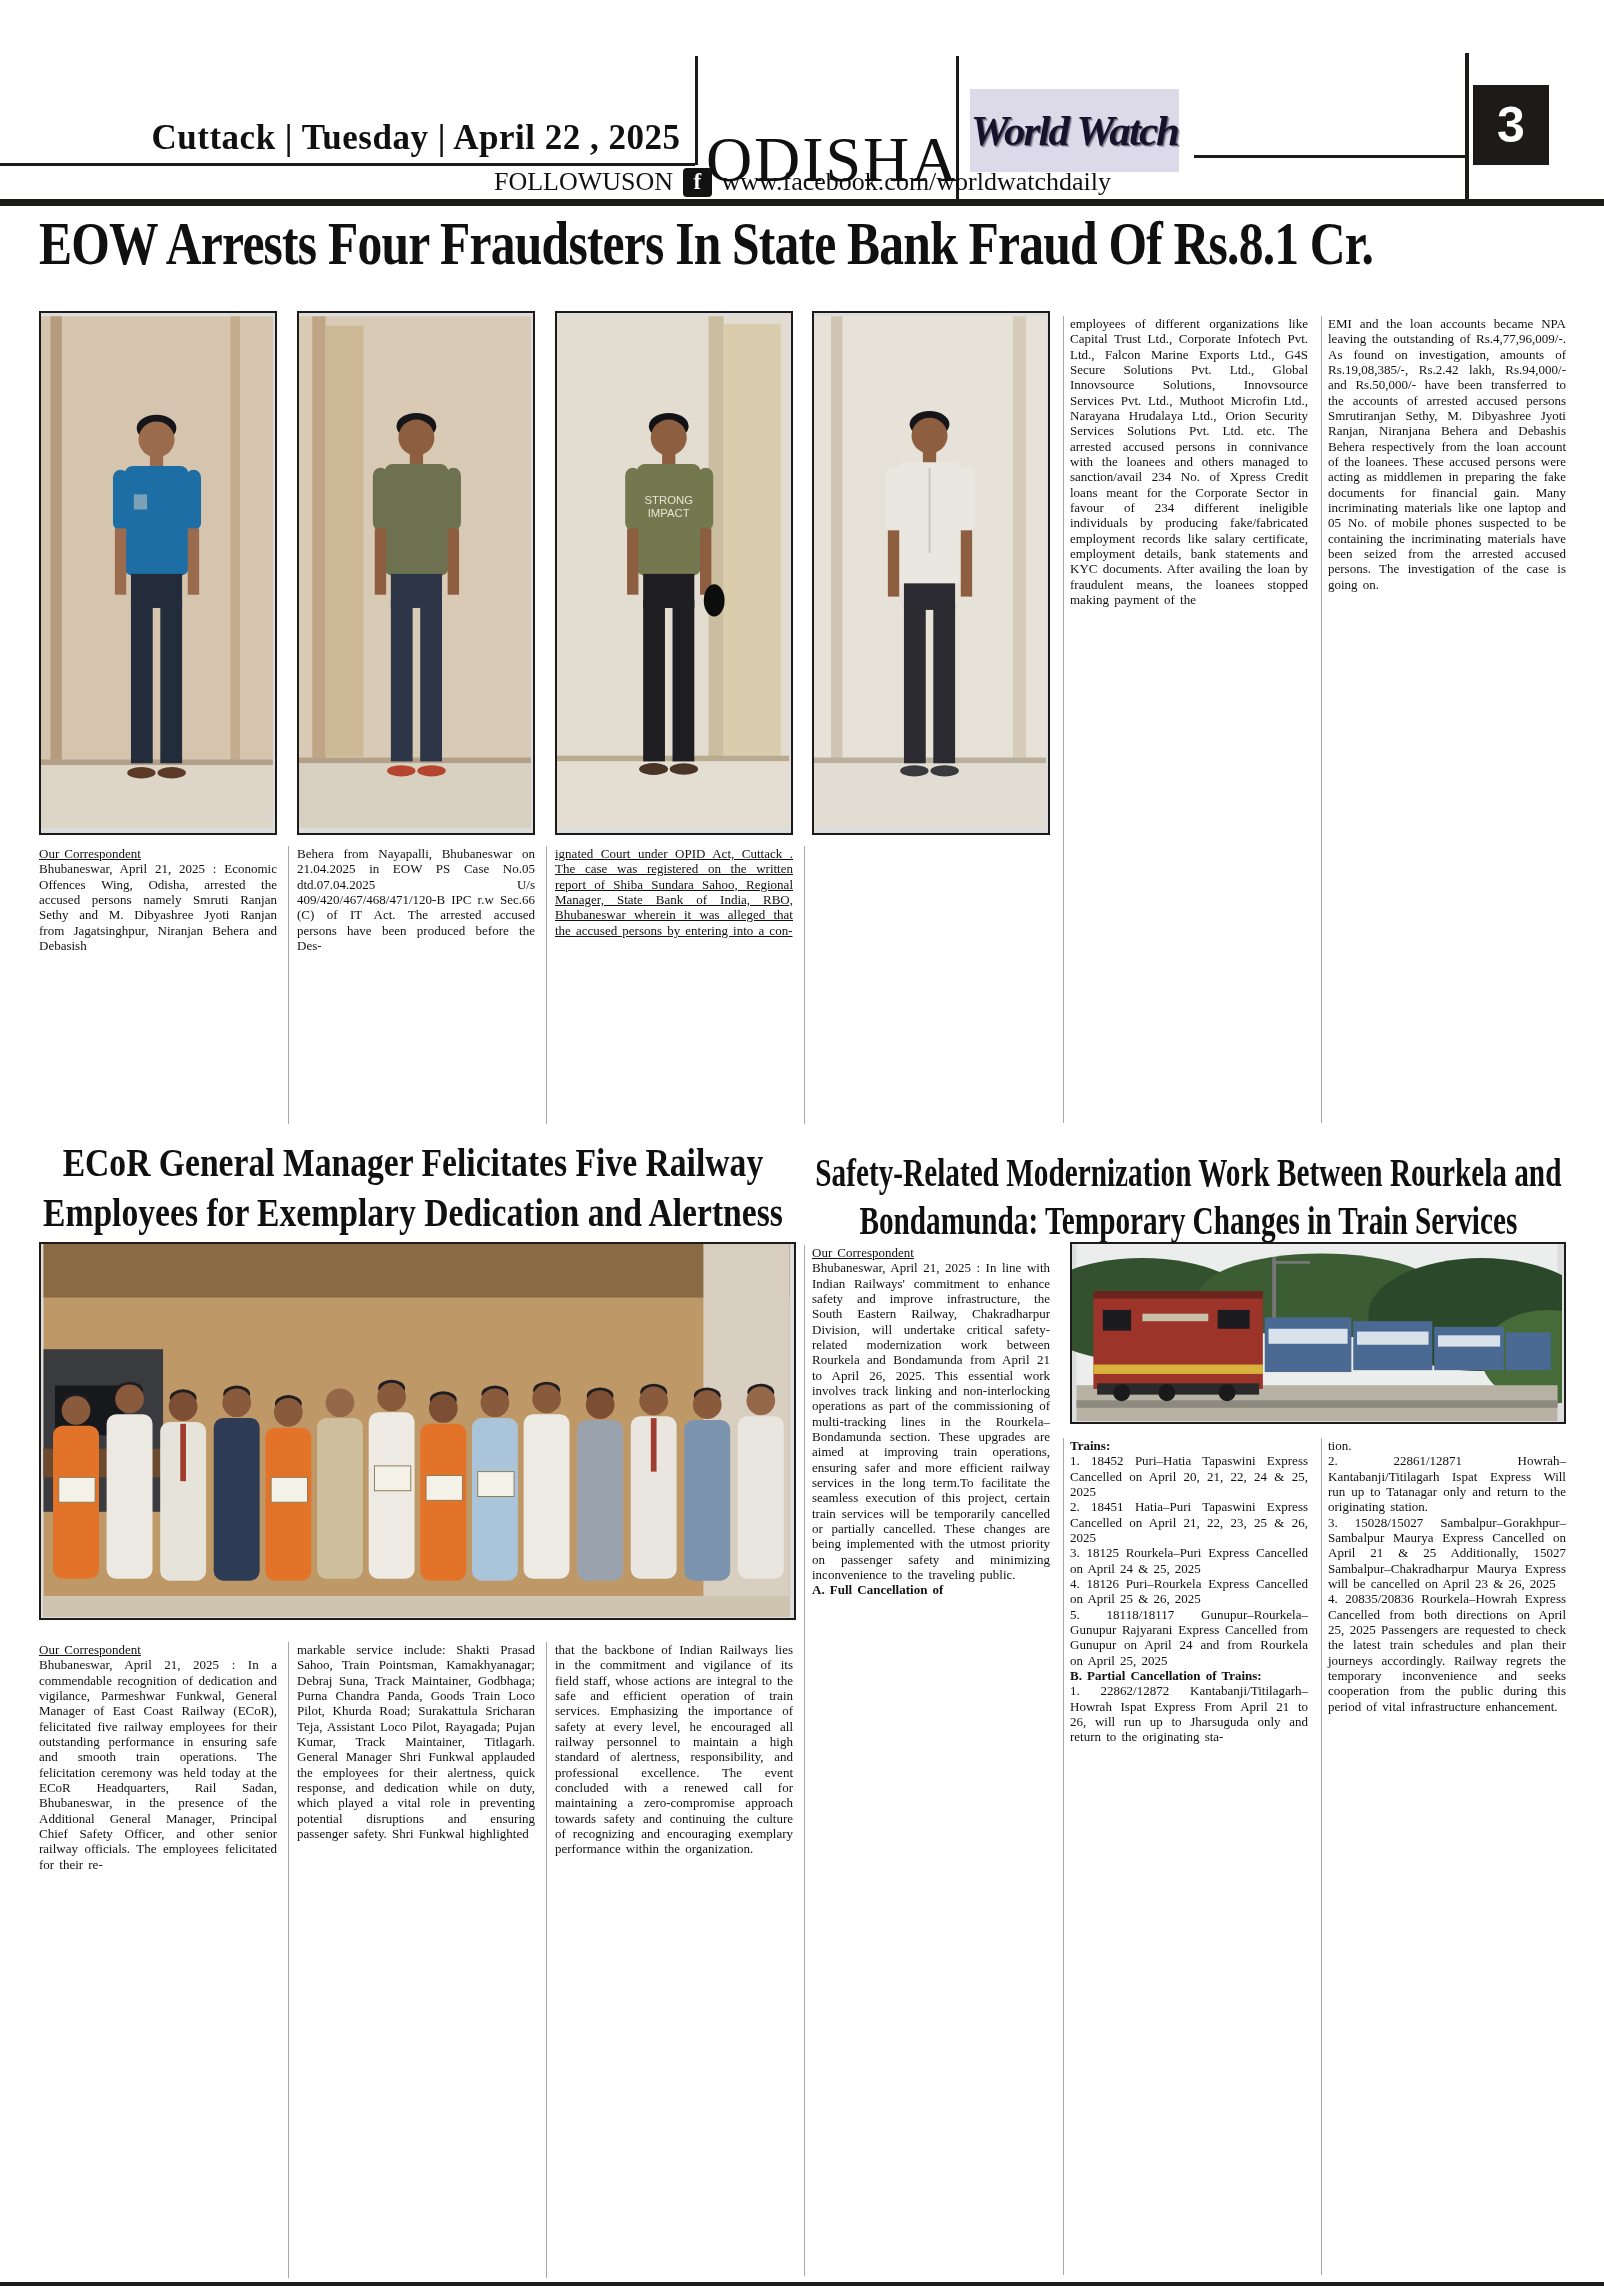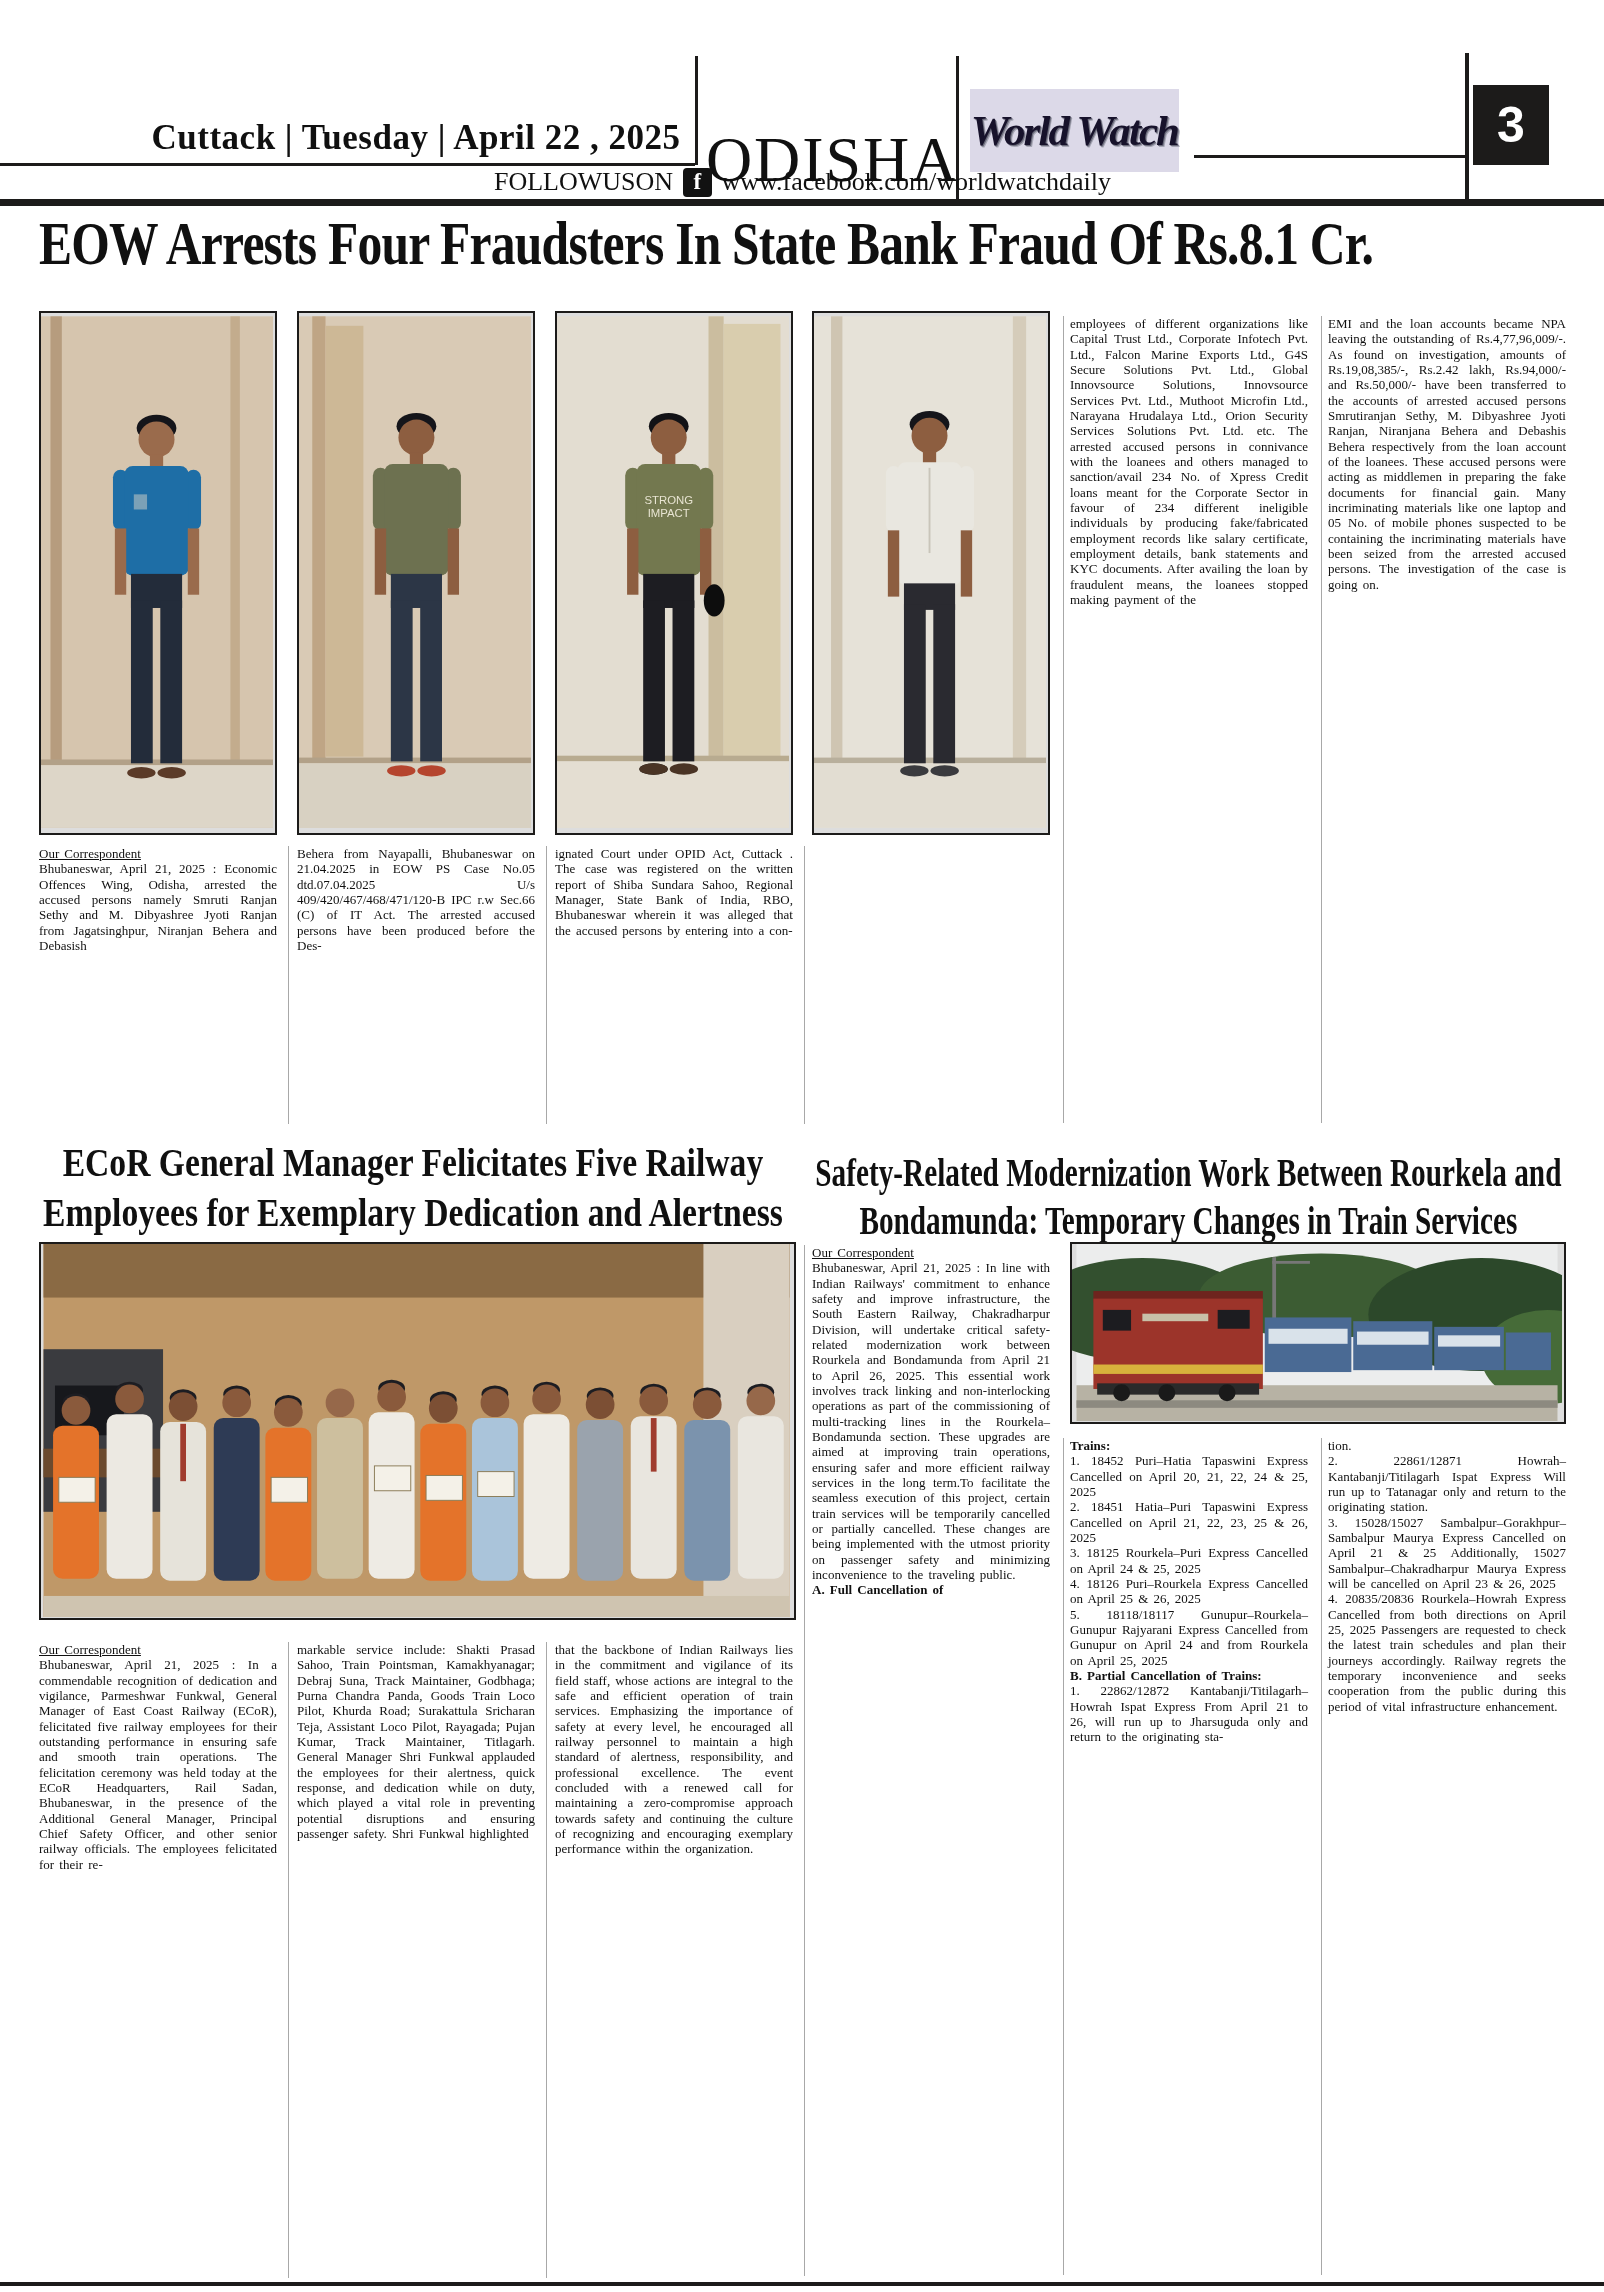--- a/index.html
+++ b/index.html
@@ -161,21 +161,21 @@
     </svg>
   </div>
 
   <div class="abs body-text" style="left:39px;top:846px;width:238px;">
     <p class="byline">Our Correspondent</p>
     <p>Bhubaneswar, April 21, 2025 : Economic Offences Wing, Odisha, arrested the accused persons namely Smruti Ranjan Sethy and M. Dibyashree Jyoti Ranjan from Jagatsinghpur, Niranjan Behera and Debasish</p>
   </div>
   <div class="abs body-text" style="left:297px;top:846px;width:238px;">
     <p>Behera from Nayapalli, Bhubaneswar on 21.04.2025 in EOW PS Case No.05 dtd.07.04.2025 U/s 409/420/467/468/471/120-B IPC r.w Sec.66 (C) of IT Act. The arrested accused persons have been produced before the Des-</p>
   </div>
-  <div class="abs body-text" style="left:555px;top:846px;width:238px;">
+  <div class="abs body-text" style="left:555px;top:846px;width:238px;text-decoration:underline;">
     <p>ignated Court under OPID Act, Cuttack . The case was registered on the written report of Shiba Sundara Sahoo, Regional Manager, State Bank of India, RBO, Bhubaneswar wherein it was alleged that the accused persons by entering into a con-</p>
   </div>
   <div class="abs body-text" style="left:1070px;top:316px;width:238px;height:807px;">
     <p>employees of different organizations like Capital Trust Ltd., Corporate Infotech Pvt. Ltd., Falcon Marine Exports Ltd., G4S Secure Solutions Pvt. Ltd., Global Innovsource Solutions, Innovsource Services Pvt. Ltd., Muthoot Microfin Ltd., Narayana Hrudalaya Ltd., Orion Security Services Solutions Pvt. Ltd. etc. The arrested accused persons in connivance with the loanees and others managed to sanction/avail 234 No. of Xpress Credit loans meant for the Corporate Sector in favour of 234 different ineligible individuals by producing fake/fabricated employment records like salary certificate, employment details, bank statements and KYC documents. After availing the loan by fraudulent means, the loanees stopped making payment of the</p>
   </div>
   <div class="abs body-text" style="left:1328px;top:316px;width:238px;height:807px;">
     <p>EMI and the loan accounts became NPA leaving the outstanding of Rs.4,77,96,009/-. As found on investigation, amounts of Rs.19,08,385/-, Rs.2.42 lakh, Rs.94,000/- and Rs.50,000/- have been transferred to the accounts of arrested accused persons Smrutiranjan Sethy, M. Dibyashree Jyoti Ranjan, Niranjana Behera and Debashis Behera respectively from the loan account of the loanees. These accused persons were acting as middlemen in preparing the fake documents for financial gain. Many incriminating materials like one laptop and 05 No. of mobile phones suspected to be containing the incriminating materials have been seized from the arrested accused persons. The investigation of the case is going on.</p>
   </div>
 
   <div class="abs colrule" style="left:288px;top:846px;height:278px;"></div>

